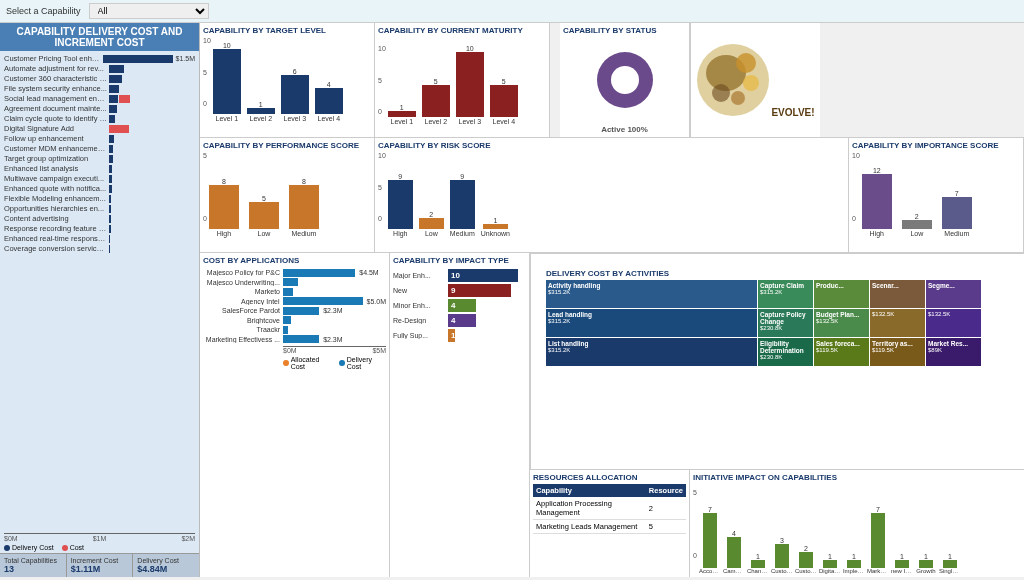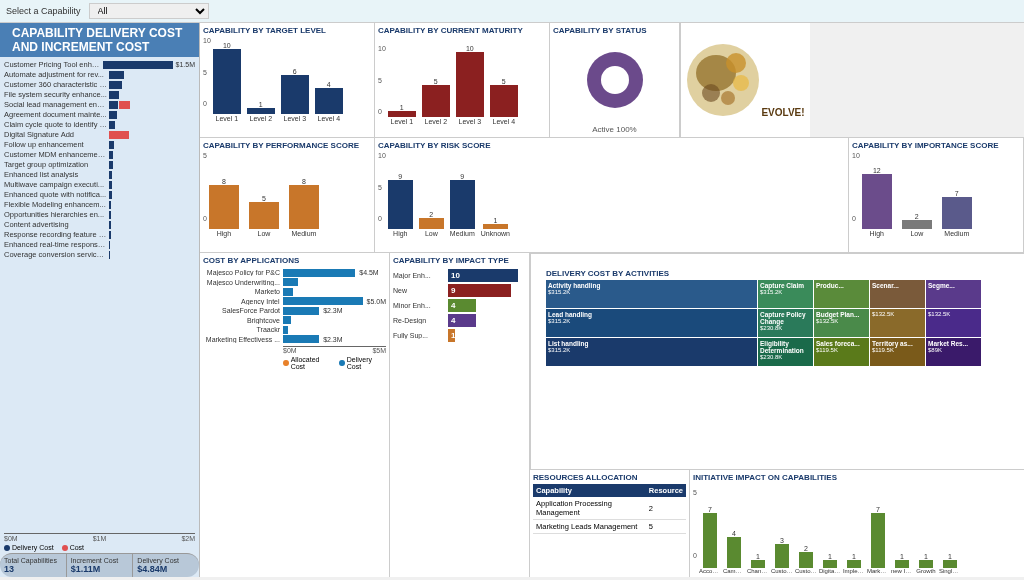--- a/index.html
+++ b/index.html
@@ -6,34 +6,34 @@
     body { background: #f0f0f0; width: 1024px; height: 580px; overflow: hidden; font-size: 10px; }
     
     .top-bar { background: #e8f4f8; padding: 3px 6px; display: flex; align-items: center; gap: 8px; border-bottom: 1px solid #ccc; }
     .top-bar label { font-size: 9px; color: #333; }
     .top-bar select { font-size: 9px; border: 1px solid #ccc; padding: 1px 4px; width: 120px; }
     
     .main { display: flex; height: calc(580px - 26px); }
     
     
     .left-panel { width: 200px; background: #dce9f5; border-right: 1px solid #bbb; display: flex; flex-direction: column; }
-    .left-panel-title { background: #4a7fb5; color: white; font-size: 12px; font-weight: bold; padding: 3px 12px; text-transform: uppercase; }
+    .left-panel-title { background: #4a7fb5; color: white; font-size: 10px; font-weight: bold; padding: 3px 5px; text-transform: uppercase; text-align: center; }
     .bar-chart-area { flex: 1; overflow: hidden; padding: 2px 4px; }
     .bar-row { display: flex; align-items: center; margin: 1px 0; }
     .bar-label { width: 105px; font-size: 7.5px; color: #333; white-space: nowrap; overflow: hidden; text-overflow: ellipsis; padding-right: 2px; }
     .bar-container { flex: 1; display: flex; align-items: center; gap: 1px; }
     .bar-blue { background: #1a3a6b; height: 8px; }
     .bar-red { background: #e05050; height: 8px; }
     .bar-value { font-size: 7px; color: #333; white-space: nowrap; margin-left: 2px; }
     .axis-line { border-top: 1px solid #666; margin: 1px 4px; position: relative; }
     .axis-labels { display: flex; justify-content: space-between; padding: 0 4px; font-size: 7px; color: #555; }
     .legend { display: flex; gap: 8px; padding: 2px 4px; }
     .legend-item { display: flex; align-items: center; gap: 2px; font-size: 7px; }
     .legend-dot { width: 6px; height: 6px; border-radius: 50%; }
-    .footer-stats { display: flex; background: #b8c8d8; border-top: 1px solid #999; border-radius: 12px; }
+    .footer-stats { display: flex; background: #b8c8d8; border-top: 1px solid #999; }
     .stat-box { flex: 1; padding: 3px 4px; border-right: 1px solid #999; }
     .stat-box:last-child { border-right: none; }
     .stat-label { font-size: 7px; color: #333; }
     .stat-value { font-size: 9px; font-weight: bold; color: #1a3a6b; }
     
     
     .right-panel { flex: 1; display: flex; flex-direction: column; overflow: hidden; }
     
     
     .charts-top { display: flex; height: 115px; border-bottom: 1px solid #ccc; }
@@ -45,23 +45,23 @@
     .bar-v-value { font-size: 7px; color: #333; }
     .y-axis { display: flex; flex-direction: column; justify-content: space-between; font-size: 7px; color: #555; padding-right: 2px; height: 70px; }
     
     
     .charts-middle { display: flex; height: 115px; border-bottom: 1px solid #ccc; }
     
     
     .charts-bottom { display: flex; flex: 1; }
     
     
-    .status-section { width: 130px; background: white; border-right: 1px solid #ccc; padding: 3px; display: flex; flex-direction: column; }
+    .status-section { width: 130px; background: white; border-right: 1px solid #ccc; padding: 3px; display: flex; flex-direction: column; margin-left: 10px; }
     .donut-area { flex: 1; display: flex; align-items: center; justify-content: center; position: relative; }
-    .donut-label { font-size: 8px; color: #555; text-align: center; margin-top: 2px; }
+    .donut-label { font-size: 8px; color: #555; text-align: center; margin-top: 2px; font-weight: bold; }
     
     
     .cost-apps-section { width: 190px; background: white; border-right: 1px solid #ccc; padding: 3px; display: flex; flex-direction: column; overflow: hidden; }
     .h-bar-row { display: flex; align-items: center; margin: 1.5px 0; }
     .h-bar-label { width: 80px; font-size: 7px; color: #333; text-align: right; padding-right: 3px; white-space: nowrap; overflow: hidden; text-overflow: ellipsis; }
     .h-bar-blue { background: #1a7ab5; height: 8px; }
     .h-bar-value { font-size: 7px; color: #333; margin-left: 2px; }
     .h-axis-labels { display: flex; justify-content: space-between; font-size: 7px; color: #555; padding: 0 0 0 80px; }
     .h-legend { display: flex; gap: 6px; padding: 2px 0 0 80px; }
     .h-legend-item { display: flex; align-items: center; gap: 2px; font-size: 7px; }

